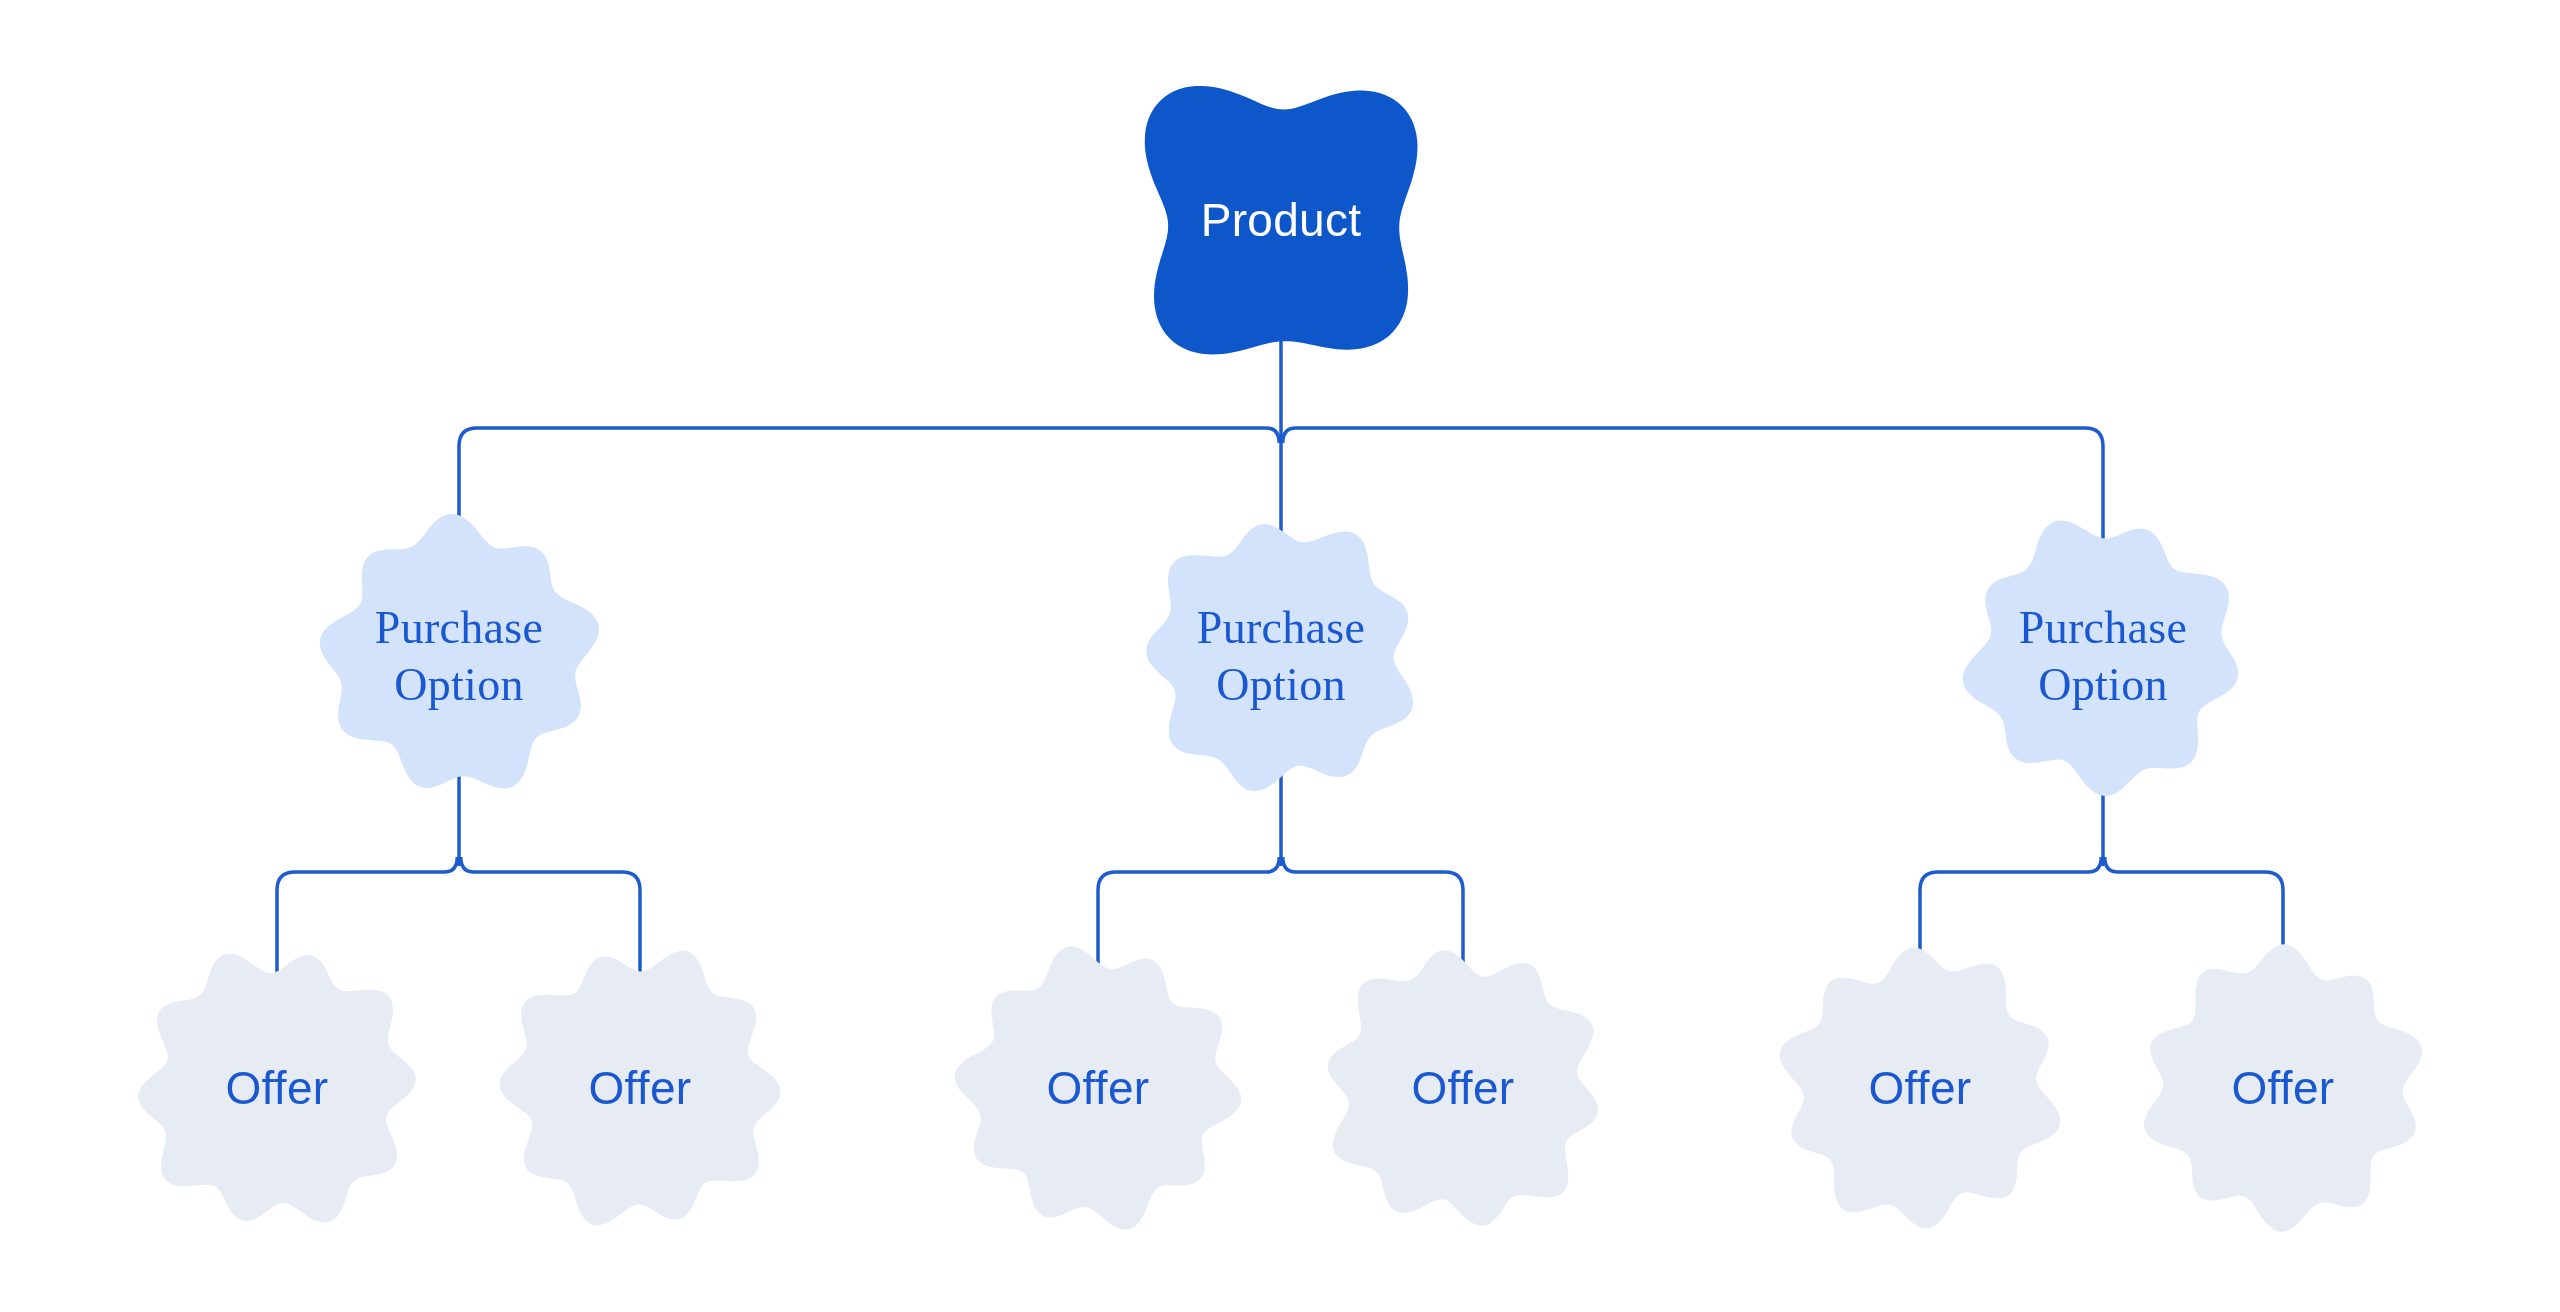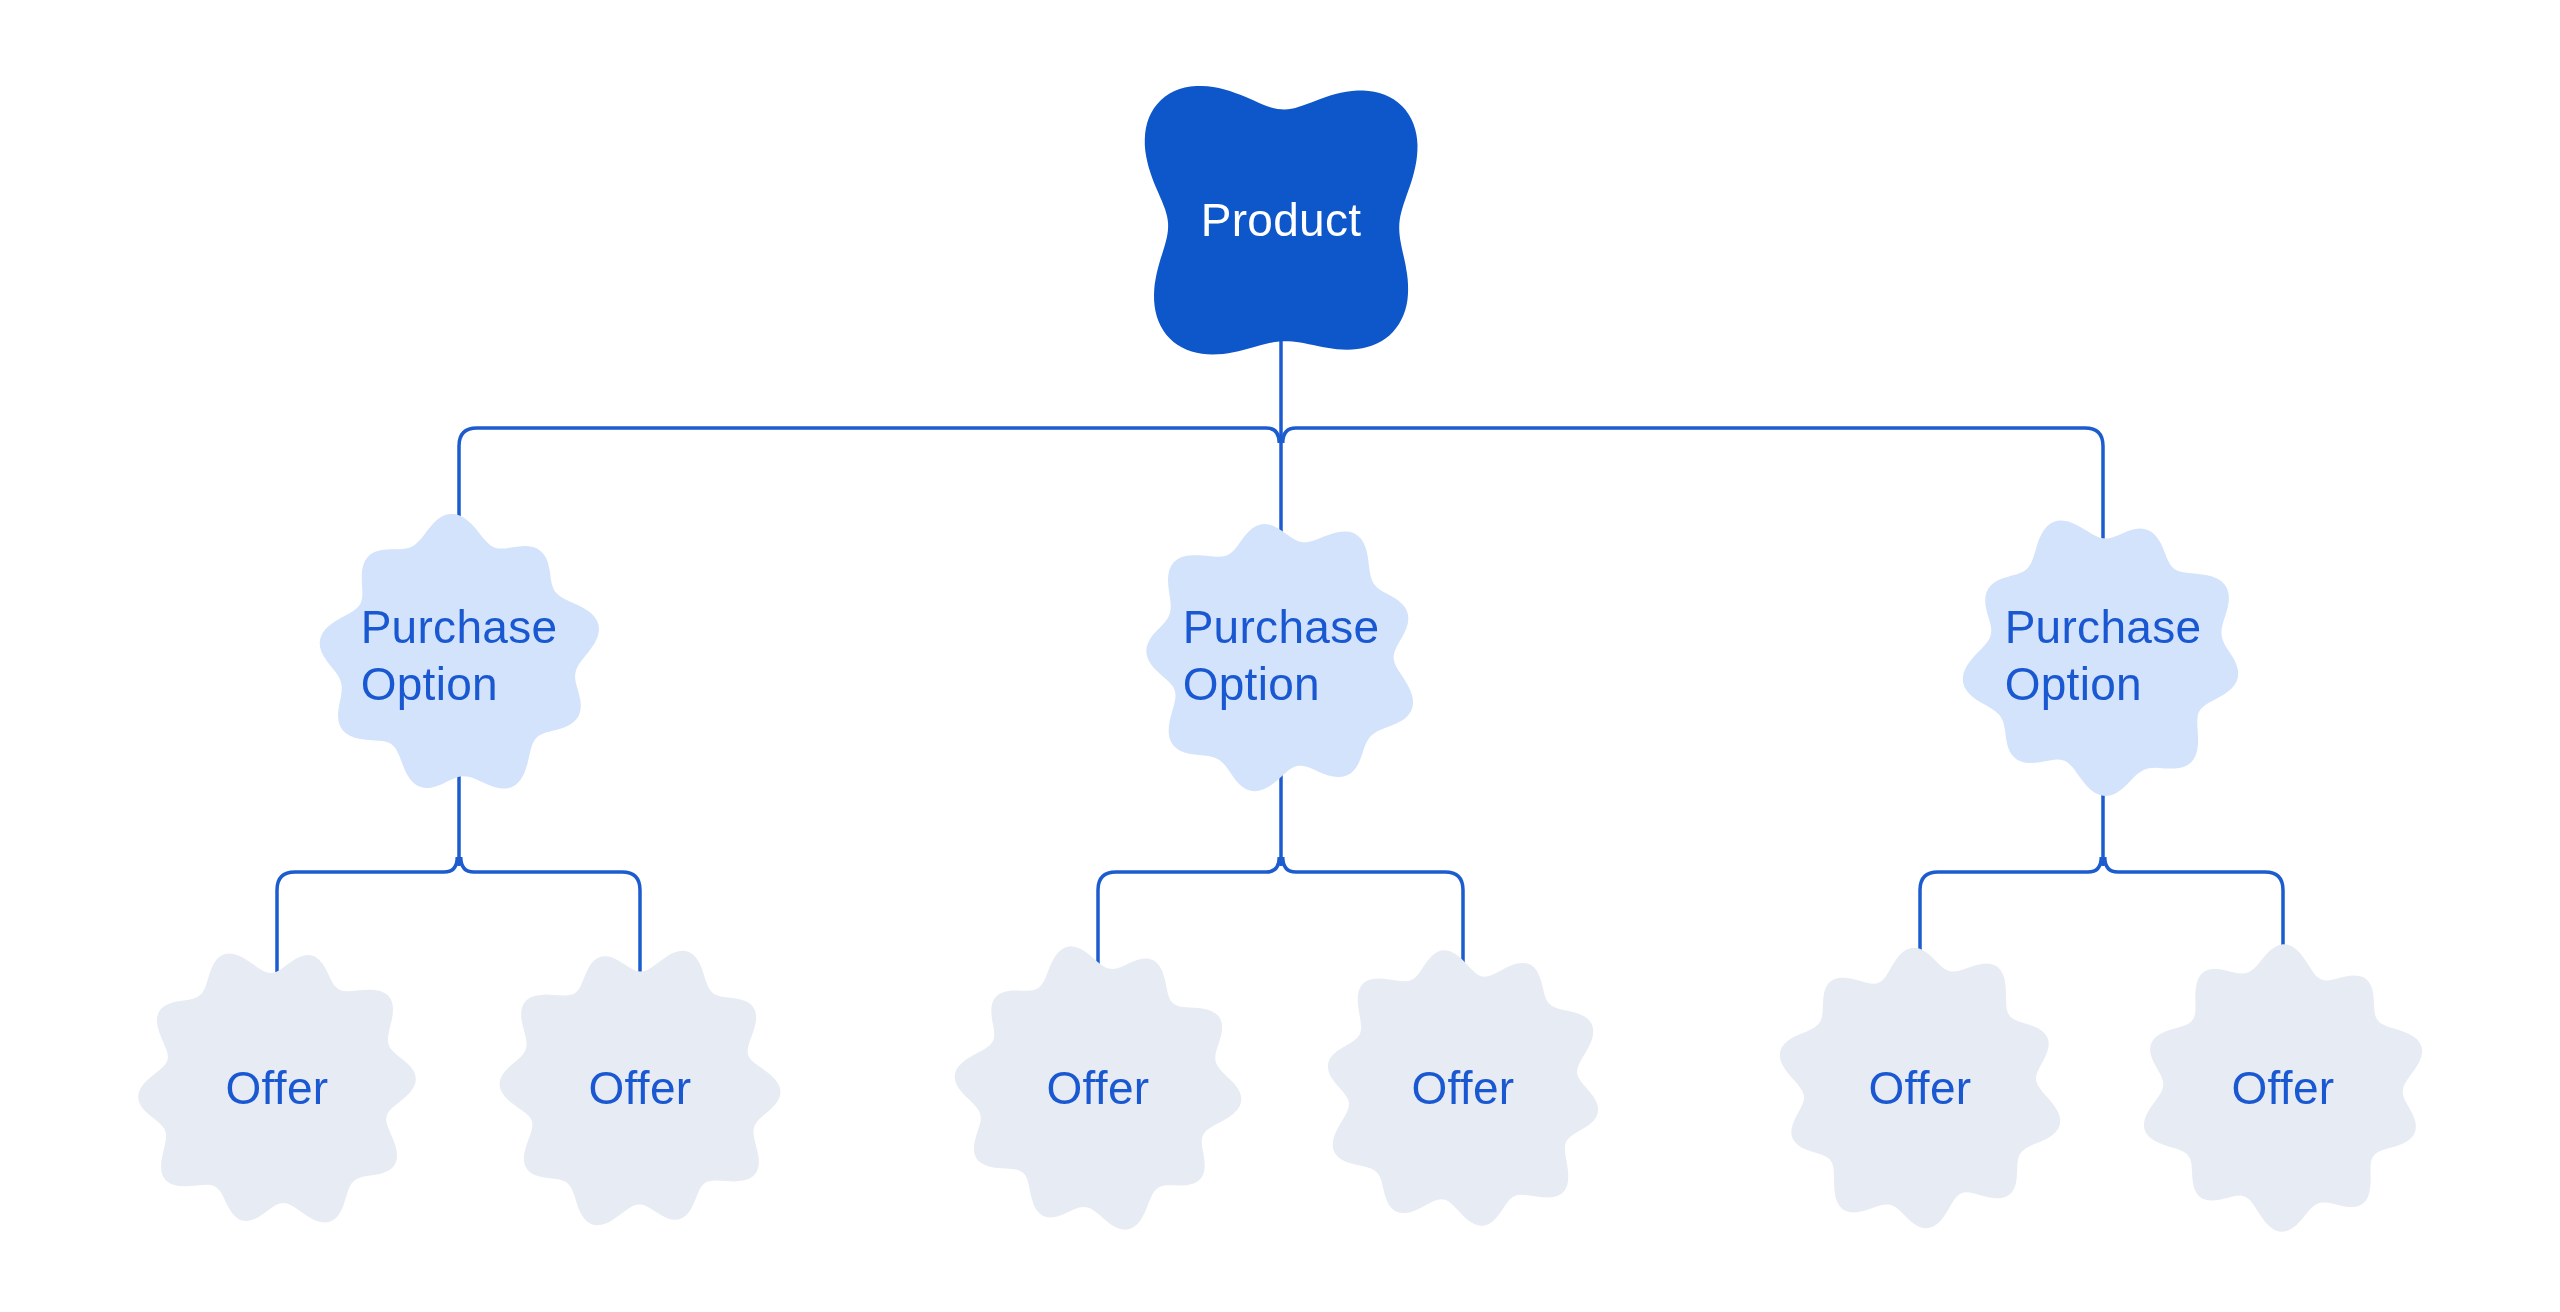--- a/index.html
+++ b/index.html
@@ -29,32 +29,32 @@
     position: absolute;
     left: 0;
     top: 0;
     transform: translate(-50%, -50%);
   }
   .node .label {
     position: absolute;
     left: 0;
     top: 0;
     transform: translate(-50%, -50%);
-    text-align: left;
+    text-align: center;
     white-space: nowrap;
     font-size: 46px;
     font-weight: 500;
     line-height: 57px;
     letter-spacing: 0.3px;
     color: var(--node-text, #1a58d2);
   }
   .node.product .label {
     color: var(--product-text, #ffffff);
   }
-  .label .line { display: block; }
+  .label .line { display: block; font-family: Liberation Serif, serif; }
   .blob-product path  { fill: var(--product-fill, #0e57cb); }
   .blob-purchase path { fill: var(--purchase-fill, #d3e3fc); }
   .blob-offer path    { fill: var(--offer-fill, #e7ebf4); }
   .connector-path {
     fill: none;
     stroke: var(--connector, #1c5cce);
     stroke-width: 3.5;
     stroke-linejoin: round;
   }
 </style>

